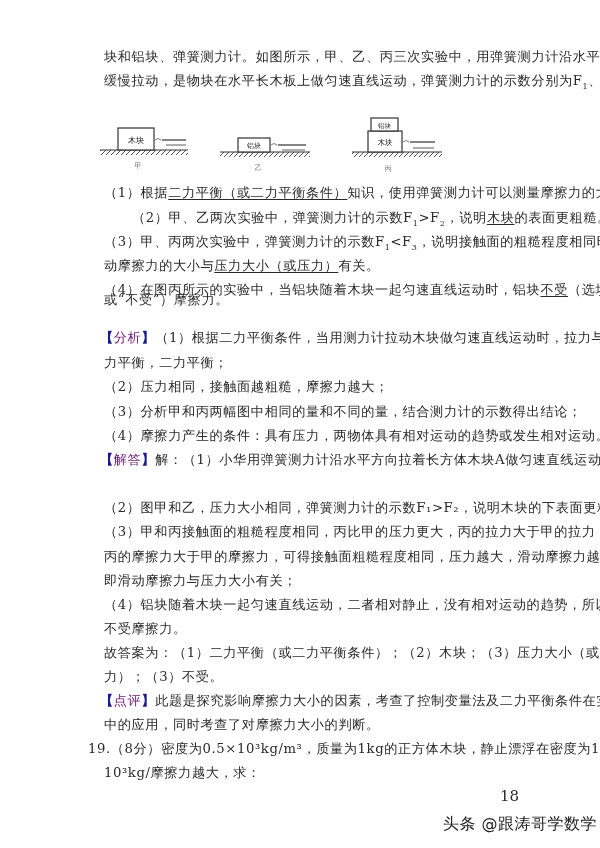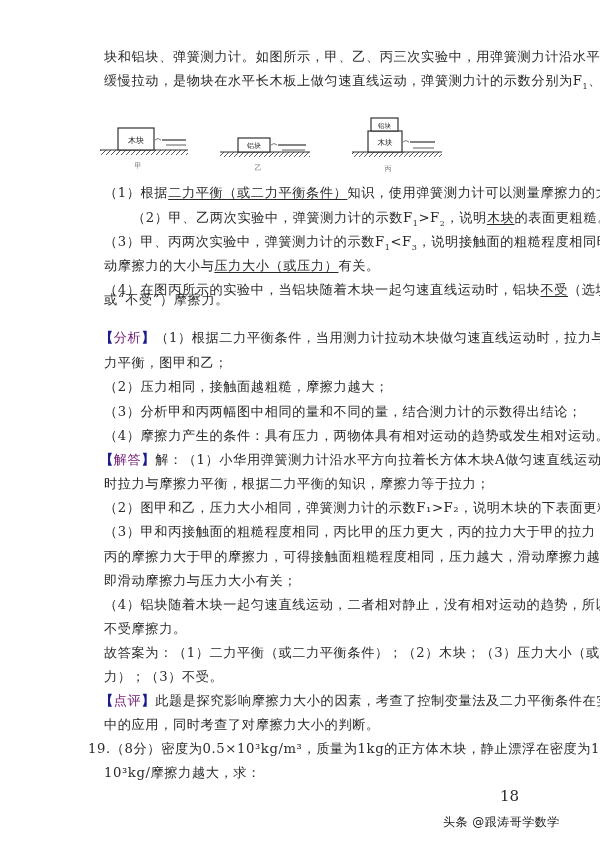--- a/index.html
+++ b/index.html
@@ -8,21 +8,21 @@
   .page { position:absolute; left:0; top:0; width:600px; height:848px; background:#fff; }
   .line { position:absolute; left:104px; font-size:13.2px; line-height:16px; white-space:nowrap; letter-spacing:0.6px; }
   .u { text-decoration:underline; text-underline-offset:2px; }
   .tag { color:#1f4fb5; font-weight:bold; }
   .tag .b { color:#1a1a8a; }
   .tag .t { font-weight:normal; color:#701a75; }
   sub { font-size:8px; }
   .diagram { position:absolute; left:100px; top:116px; width:440px; height:62px; }
   .pageno { position:absolute; left:500px; top:787px; font-size:15px; }
   .watermark { position:absolute; left:443px; top:814px; font-family:"DejaVu Sans","Liberation Sans",sans-serif;
-               font-size:12px; color:#222; text-shadow:0 0 2px #fff, 0 0 3px #fff; letter-spacing:0.5px; }
+               font-size:16px; color:#222; text-shadow:0 0 2px #fff, 0 0 3px #fff; letter-spacing:0.5px; }
 </style>
 </head>
 <body>
 
 <div class="page">
 
   <div class="line" style="top:49px;">块和铝块、弹簧测力计。如图所示，甲、乙、丙三次实验中，用弹簧测力计沿水平方向</div>
   <div class="line" style="top:73px;"><span>缓慢拉动，是物块在水平长木板上做匀速直线运动，弹簧测力计的示数分别为F</span><sub>1</sub>、F、F</div>
 
   <svg class="diagram" viewBox="0 0 440 62">
@@ -74,27 +74,26 @@
 
   <div class="line" style="top:234px;"><span>（3）甲、丙两次实验中，弹簧测力计的示数F</span><sub>1</sub>&lt;F<sub>3</sub><span>，说明接触面的粗糙程度相同时，滑</span></div>
 
   <div class="line" style="top:258px;"><span>动摩擦力的大小与</span><span class="u">压力大小（或压力）</span><span>有关。</span></div>
 
   <div class="line" style="top:282px;"><span>（4）在图丙所示的实验中，当铝块随着木块一起匀速直线运动时，铝块</span><span class="u">不受</span><span>（选填“受”</span></div>
 
   <div class="line" style="top:292px;">或“不受”）摩擦力。</div>
 
   <div class="line" style="top:330px; left:100px;"><span class="tag"><span class="b">【</span><span class="t">分析</span><span class="b">】</span></span><span>（1）根据二力平衡条件，当用测力计拉动木块做匀速直线运动时，拉力与摩擦</span></div>
-  <div class="line" style="top:355px;">力平衡，图甲和乙；</div>
+  <div class="line" style="top:355px;">力平衡，二力平衡；</div>
   <div class="line" style="top:379px;">（2）压力相同，接触面越粗糙，摩擦力越大；</div>
   <div class="line" style="top:404px;">（3）分析甲和丙两幅图中相同的量和不同的量，结合测力计的示数得出结论；</div>
   <div class="line" style="top:428px;">（4）摩擦力产生的条件：具有压力，两物体具有相对运动的趋势或发生相对运动。</div>
 
   <div class="line" style="top:452px; left:100px;"><span class="tag"><span class="b">【</span><span class="t">解答</span><span class="b">】</span></span><span>解：（1）小华用弹簧测力计沿水平方向拉着长方体木块A做匀速直线运动，此</span></div>
-  <div class="line" style="top:476px;">时拉力与摩擦力平衡，根据二力平衡的知识，摩擦力等于拉力；</div>
   <div class="line" style="top:500px;">（2）图甲和乙，压力大小相同，弹簧测力计的示数F₁&gt;F₂，说明木块的下表面更粗糙；</div>
   <div class="line" style="top:524px;">（3）甲和丙接触面的粗糙程度相同，丙比甲的压力更大，丙的拉力大于甲的拉力，可知</div>
   <div class="line" style="top:549px;">丙的摩擦力大于甲的摩擦力，可得接触面粗糙程度相同，压力越大，滑动摩擦力越大，</div>
   <div class="line" style="top:573px;">即滑动摩擦力与压力大小有关；</div>
   <div class="line" style="top:597px;">（4）铝块随着木块一起匀速直线运动，二者相对静止，没有相对运动的趋势，所以铝块</div>
   <div class="line" style="top:621px;">不受摩擦力。</div>
   <div class="line" style="top:645px;">故答案为：（1）二力平衡（或二力平衡条件）；（2）木块；（3）压力大小（或压</div>
   <div class="line" style="top:669px;">力）；（3）不受。</div>
 
   <div class="line" style="top:693px; left:100px;"><span class="tag"><span class="b">【</span><span class="t">点评</span><span class="b">】</span></span><span>此题是探究影响摩擦力大小的因素，考查了控制变量法及二力平衡条件在实验</span></div>

